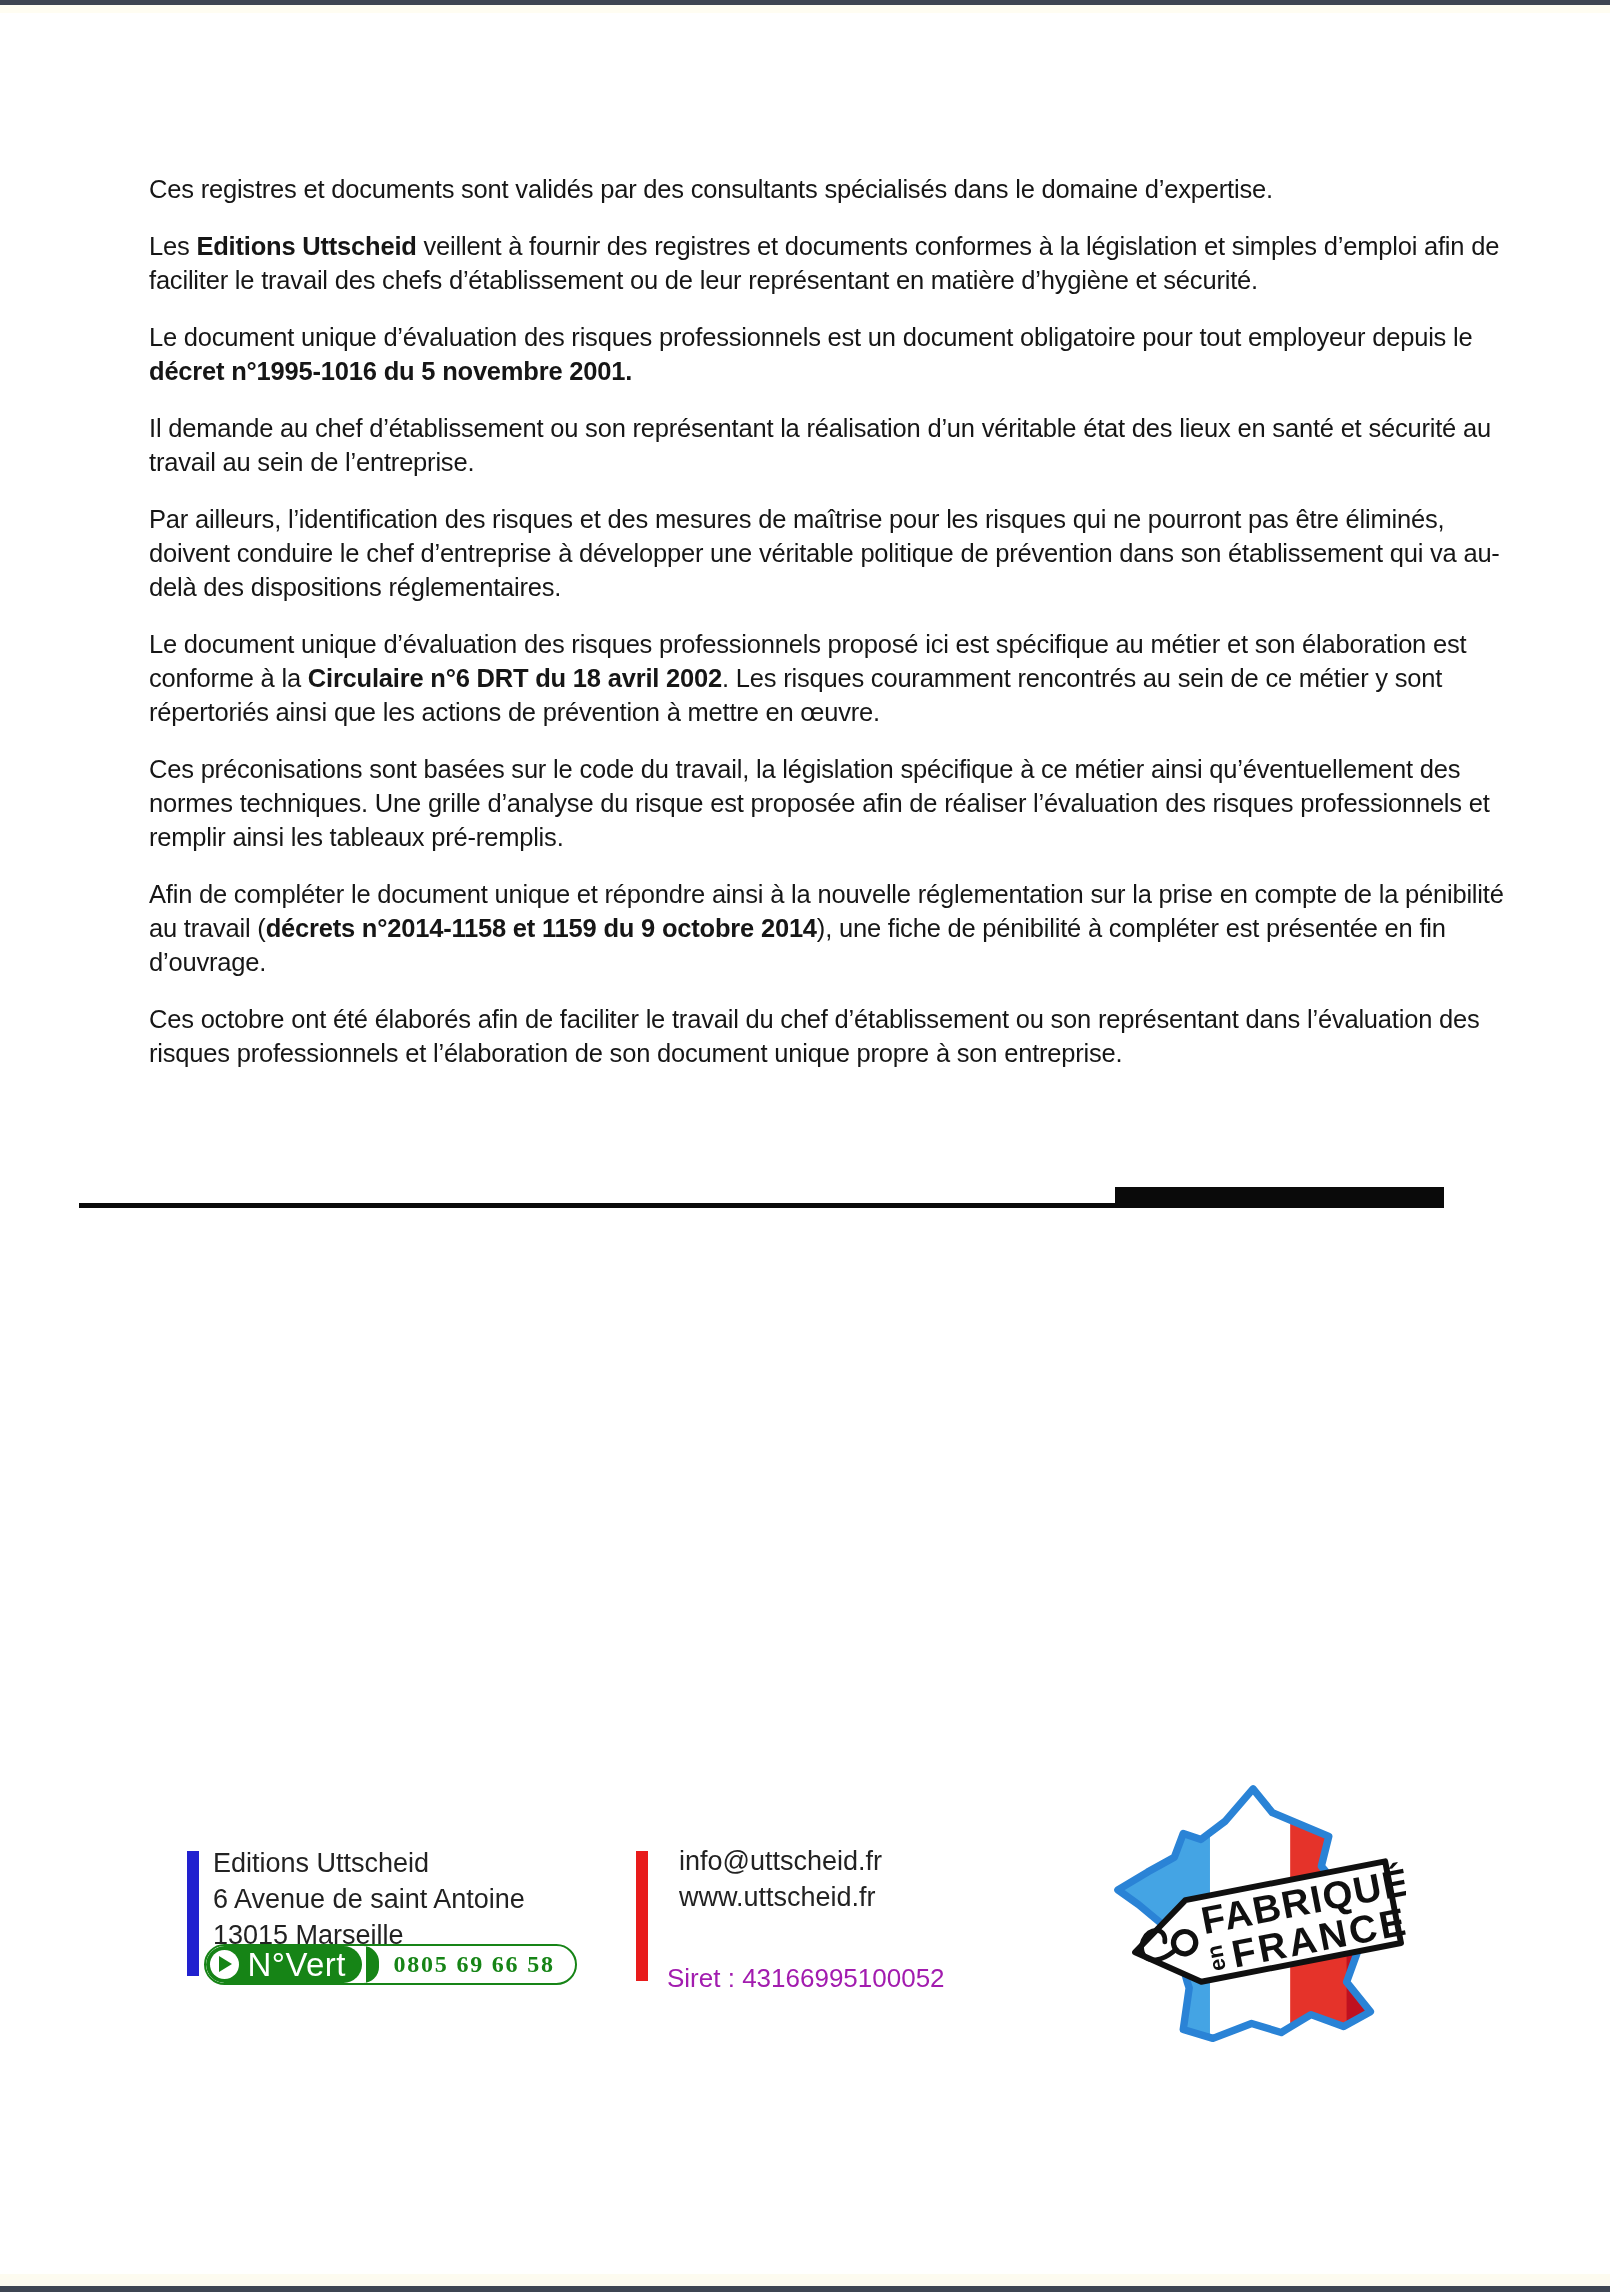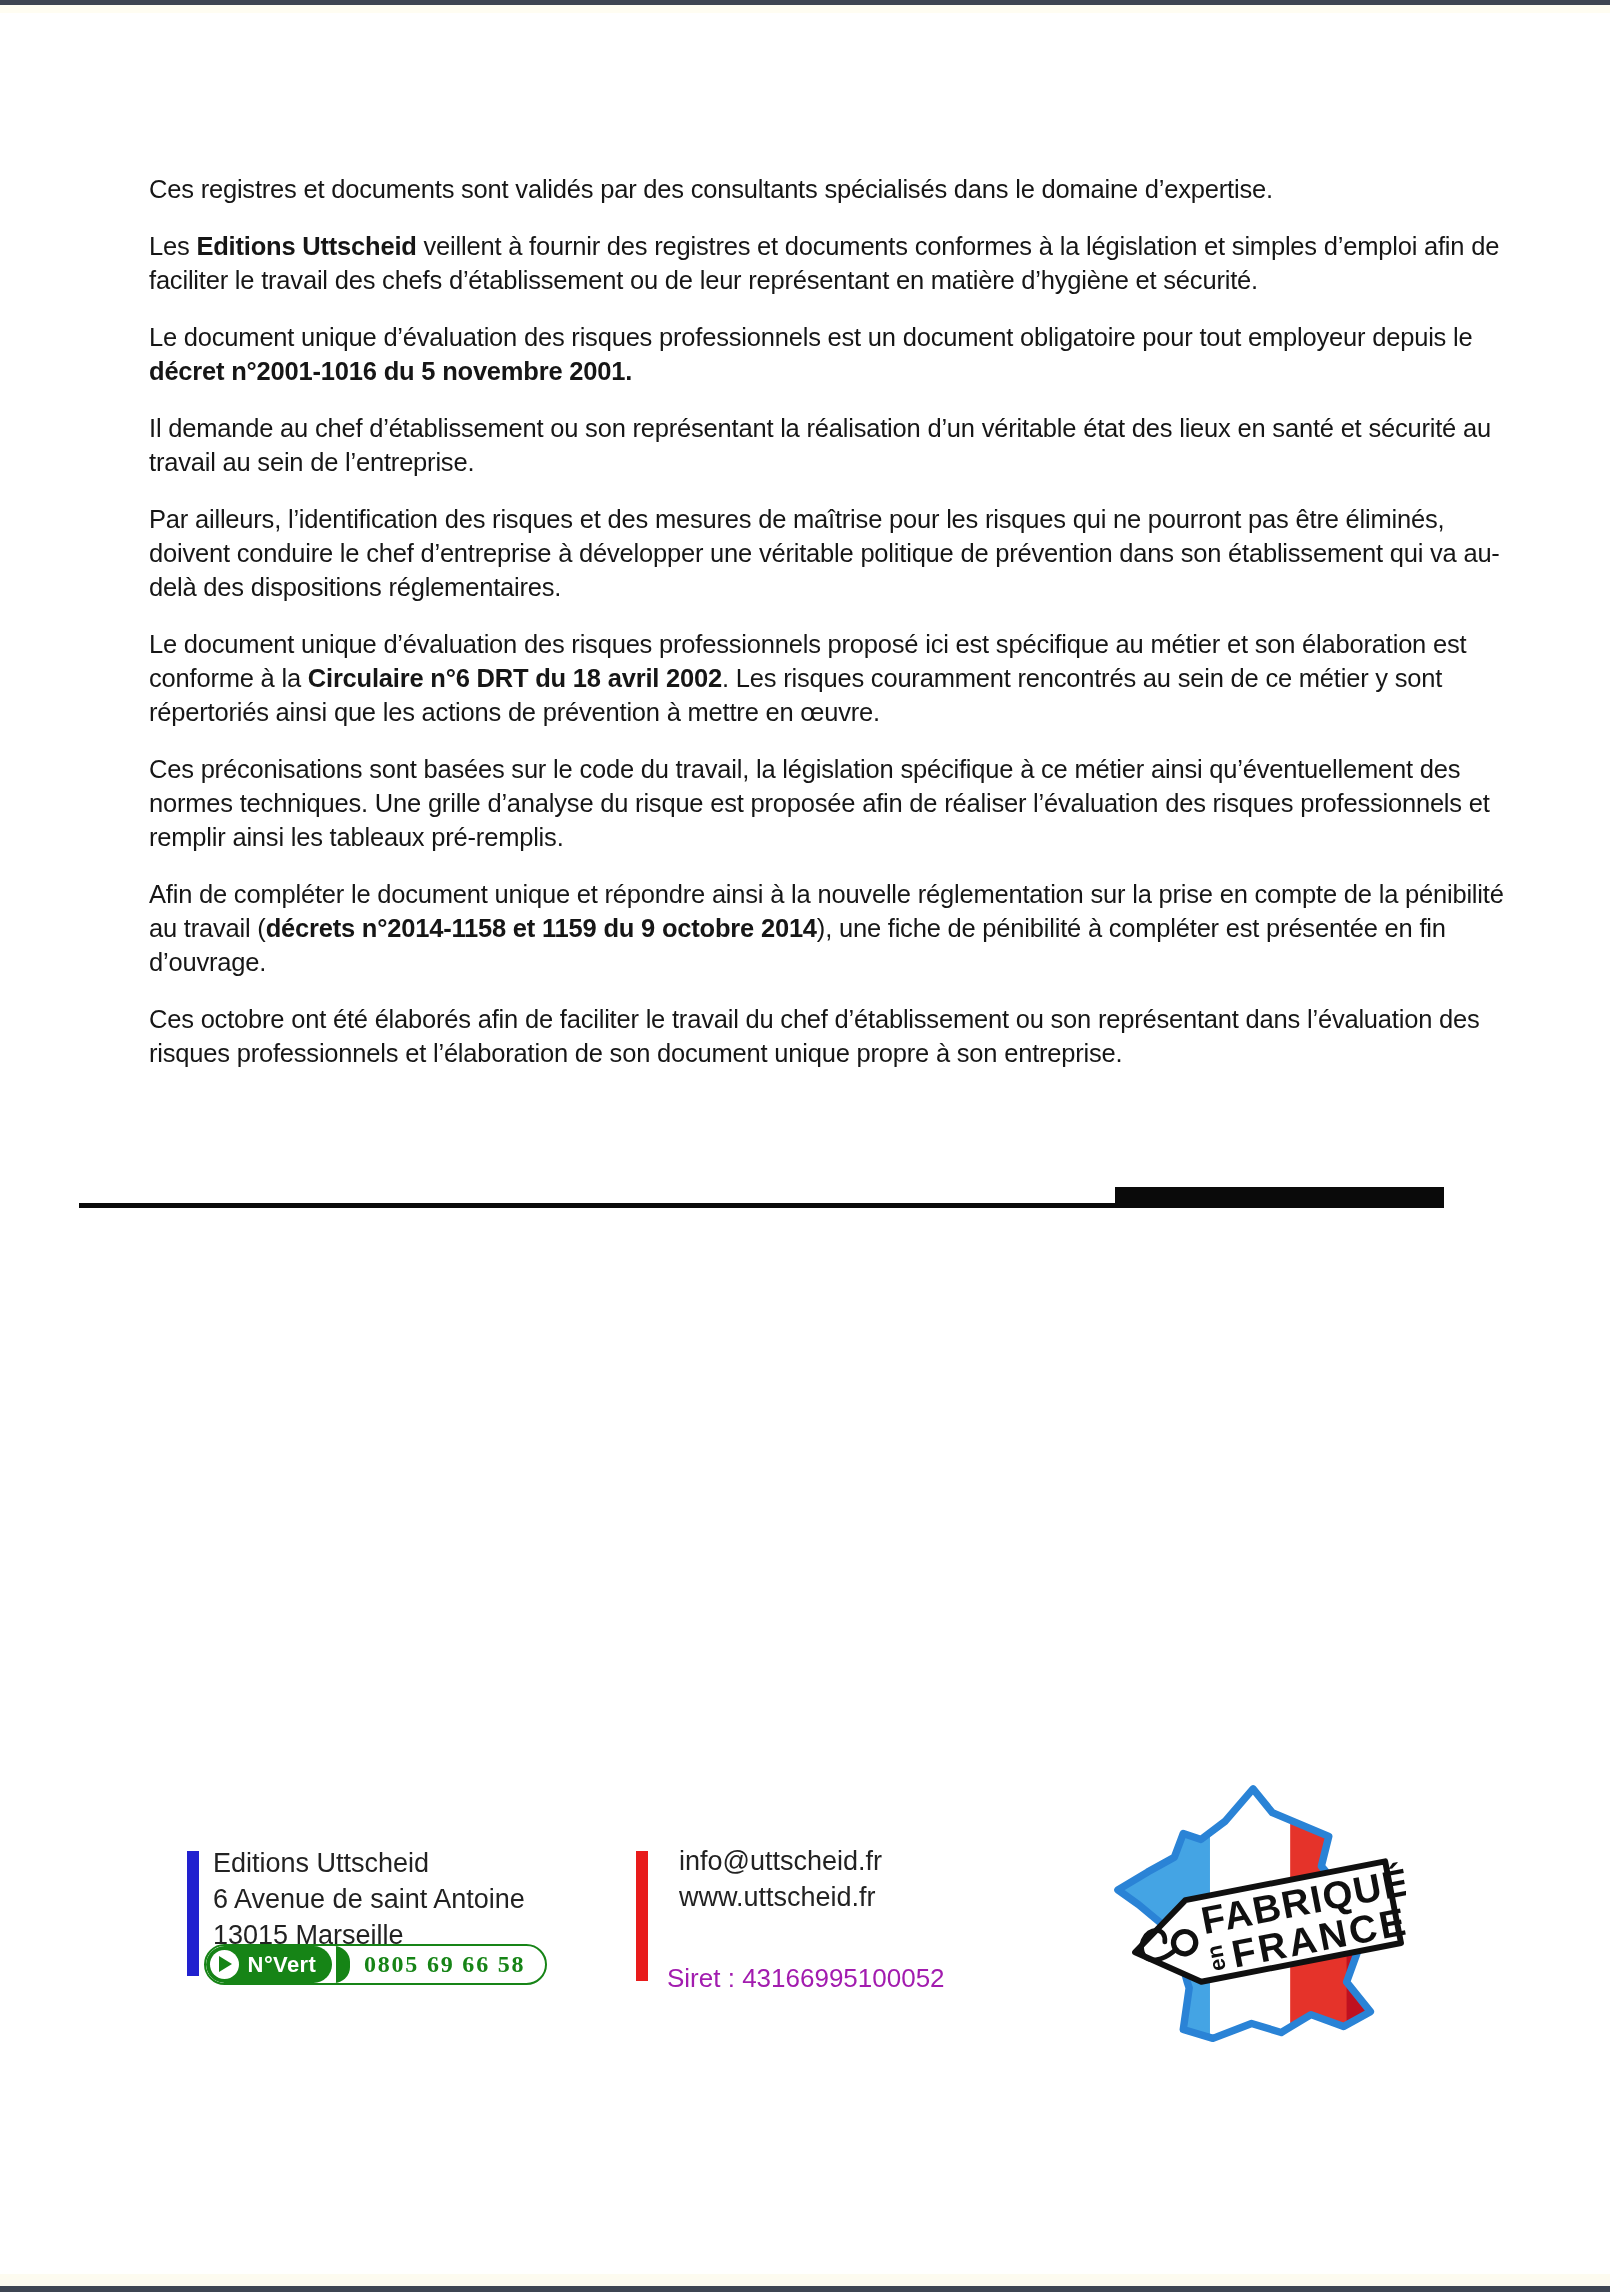--- a/index.html
+++ b/index.html
@@ -51,42 +51,42 @@
     border-radius:895px;
     padding:0 16px 0 3.6px;
   }
   .nvert-play { width:29px; height:29px; background:#ffffff; border-radius:50%; position:relative; flex:0 0 auto; }
   .nvert-play::after {
     content:""; position:absolute; left:9.9px; top:6.3px;
     border-left:13.4px solid #168416;
     border-top:8px solid transparent;
     border-bottom:8px solid transparent;
   }
-  .nvert-label { font-size:22px; font-weight:700; letter-spacing:0.4px; white-space:nowrap; }
+  .nvert-label { font-size:33px; font-weight:400; letter-spacing:0.4px; white-space:nowrap; }
   .nvert-arc { width:13.4px; background:#168416; border-left:4.5px solid #ffffff; border-radius:0 16px 16px 0; flex:0 0 auto; }
   .nvert-number {
     align-self:center;
     font-family:"Liberation Serif", serif; font-weight:700;
     font-size:24px; color:#168416; letter-spacing:1.8px;
     padding:0 19.7px 0 14.3px; white-space:nowrap;
   }
 
   
   .mif { position:absolute; left:1109px; top:1780px; width:297px; height:297px; }
 </style>
 </head>
 <body>
 
 <div class="edge-top"></div>
 <div class="edge-top-iv"></div>
 
 <div class="doc-body">
     <p><span>Ces registres et documents sont validés par des consultants spécialisés dans le domaine d’expertise.</span></p>
     <p><span>Les </span><b>Editions Uttscheid</b><span> veillent à fournir des registres et documents conformes à la législation et simples d’emploi afin de faciliter le travail des chefs d’établissement ou de leur représentant en matière d’hygiène et sécurité.</span></p>
-    <p><span>Le document unique d’évaluation des risques professionnels est un document obligatoire pour tout employeur depuis le </span><b>décret n°2001-1016 du 5 novembre 2001.</b></p>
+    <p><span>Le document unique d’évaluation des risques professionnels est un document obligatoire pour tout employeur depuis le </span><b>décret n°1995-1016 du 5 novembre 2001.</b></p>
     <p><span>Il demande au chef d’établissement ou son représentant la réalisation d’un véritable état des lieux en santé et sécurité au travail au sein de l’entreprise.</span></p>
     <p><span>Par ailleurs, l’identification des risques et des mesures de maîtrise pour les risques qui ne pourront pas être éliminés, doivent conduire le chef d’entreprise à développer une véritable politique de prévention dans son établissement qui va au-delà des dispositions réglementaires.</span></p>
     <p><span>Le document unique d’évaluation des risques professionnels proposé ici est spécifique au métier et son élaboration est conforme à la </span><b>Circulaire n°6 DRT du 18 avril 2002</b><span>. Les risques couramment rencontrés au sein de ce métier y sont répertoriés ainsi que les actions de prévention  à mettre en œuvre.</span></p>
     <p><span>Ces préconisations sont basées sur le code du travail, la législation spécifique à ce métier ainsi qu’éventuellement des normes techniques. Une grille d’analyse du risque est proposée afin de réaliser l’évaluation des risques professionnels et remplir ainsi les tableaux pré-remplis.</span></p>
     <p><span>Afin de compléter le document unique et répondre ainsi à la nouvelle réglementation  sur la prise en compte de la pénibilité au travail (</span><b>décrets n°2014-1158 et 1159 du 9 octobre 2014</b><span>), une fiche de pénibilité à compléter est présentée en fin d’ouvrage.</span></p>
     <p><span>Ces octobre ont été élaborés afin de faciliter le travail du chef d’établissement ou son représentant dans l’évaluation des risques professionnels et l’élaboration de son document unique propre à son entreprise.</span></p>
   </div>
 
 <div class="divider-line"></div>
 <div class="divider-block"></div>

